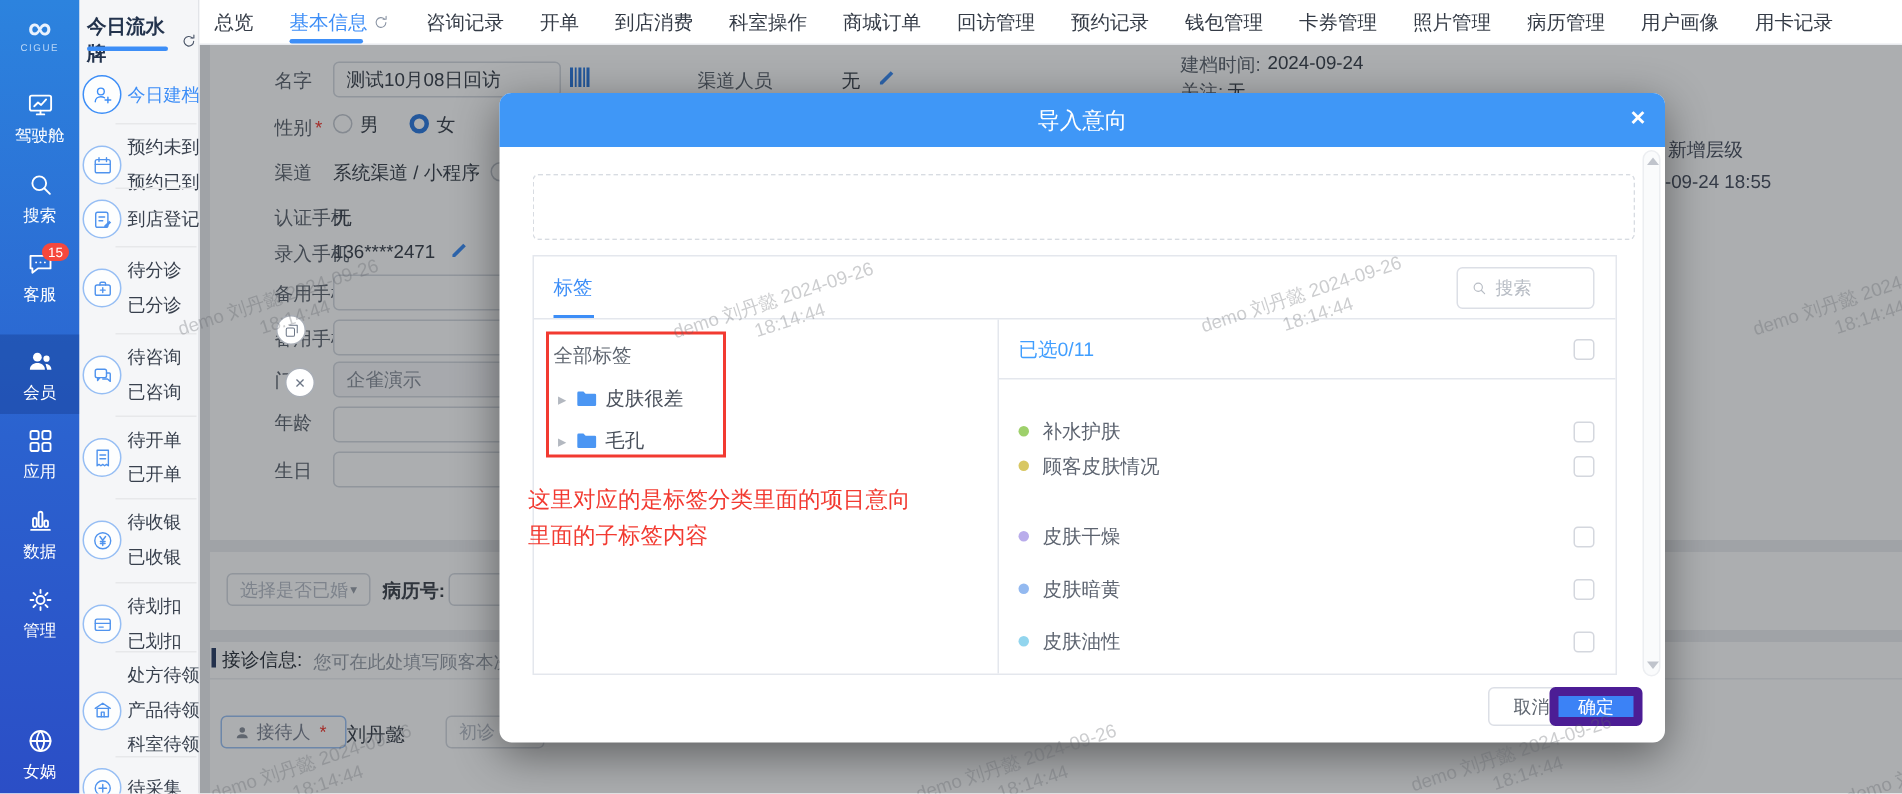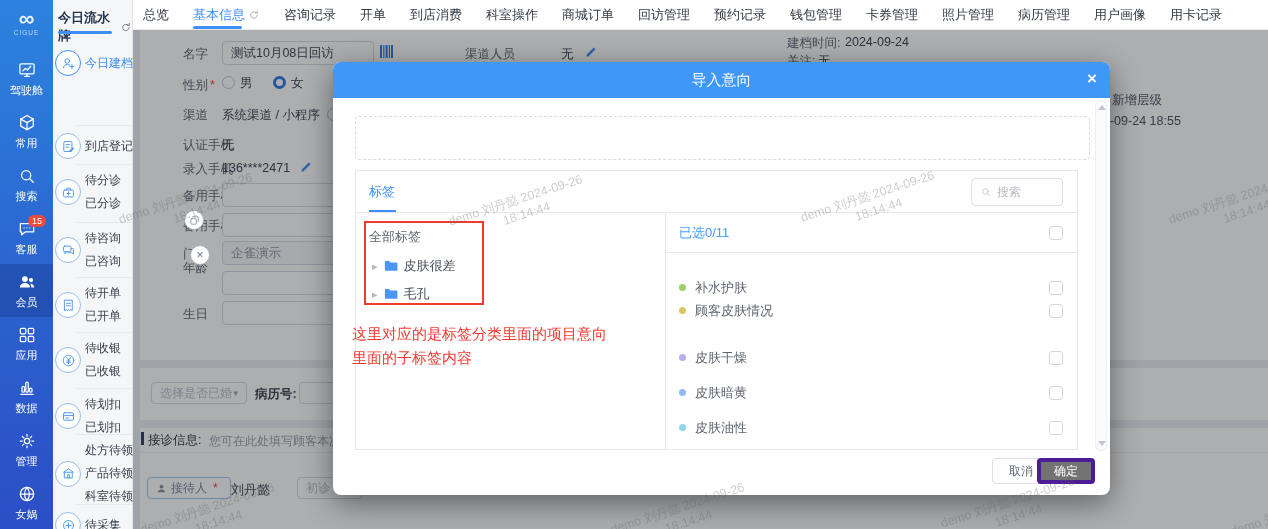--- a/index.html
+++ b/index.html
@@ -6,21 +6,21 @@
   body { font-family:"Liberation Sans","DejaVu Sans",sans-serif; }
   .app { position:relative; width:1268px; height:529px; overflow:hidden; background:#edeff2; }
 
   
   .sb1 { position:absolute; left:0; top:0; width:53px; height:529px; z-index:3;
          background:linear-gradient(180deg,#2c83de 0%,#2b62cf 55%,#2b4ec6 100%); color:#fff; }
   .sb1-logo { display:flex; flex-direction:column; align-items:center; padding-top:9px; height:52px; }
   .sb1-logo .inf { font-size:22px; font-weight:bold; line-height:20px; color:#eaf2fd; }
   .sb1-logo .lt { font-size:6.5px; letter-spacing:1px; color:#bcd7f7; }
   .sb1-item { display:flex; flex-direction:column; align-items:center; gap:3px; padding:8px 0 7px; font-size:11px; color:#fff; position:relative; }
-  .sb1-item.active { background:rgba(10,40,110,.28); }
+  .sb1-item.active { background:rgba(10,40,110,.28);margin-top:12px; }
   .sb1-item .badge { position:absolute; top:4px; left:28px; background:#f5483d; color:#fff; font-size:9px;
                      border-radius:8px; padding:1px 4px; line-height:10px; }
   .sb1-bottom { position:absolute; bottom:0; left:0; width:53px; }
   .si { stroke:currentColor; fill:none; stroke-width:1.5; stroke-linecap:round; stroke-linejoin:round; }
 
   
   .sb2 { position:absolute; left:53px; top:0; width:80px; height:529px; z-index:3;
          background:#f5f6f8; border-right:1px solid #e2e4e8; }
   .sb2-head { position:absolute; top:9px; left:5px; display:flex; align-items:center; gap:3px; }
   .sb2-title { font-size:13px; font-weight:bold; color:#23334d; }
@@ -84,21 +84,21 @@
   .m-item { position:absolute; left:0; right:0; height:35px; display:flex; align-items:center; padding:0 14px 0 13px; }
   .dot { width:7px; height:7px; border-radius:50%; margin-right:9px; flex:0 0 7px; }
   .m-item .lbl { font-size:13px; color:#5d6470; }
   .annot { position:absolute; left:19px; top:260px; font-size:15px; line-height:24px; color:#f23a31; white-space:nowrap; }
   .m-scroll { position:absolute; right:3px; top:38px; bottom:44px; width:12px; background:#fafbfc; border:1px solid #eceef1; border-radius:6px; }
   .arr { position:absolute; left:2px; width:0; height:0; border-left:4px solid transparent; border-right:4px solid transparent; }
   .arr.up { top:4px; border-bottom:5px solid #c0c4cc; }
   .arr.dn { bottom:4px; border-top:5px solid #c0c4cc; }
   .btn { position:absolute; bottom:11px; height:26px; border-radius:4px; font-size:12px; display:flex; align-items:center; padding:0 13px; }
   .btn.ghost { right:63px; border:1px solid #dcdfe6; color:#5f6670; background:#fff;padding-left:16px; }
-  .btn.primary { right:15px; background:#737373; color:#fff; border:4px solid #4c1d95; }
+  .btn.primary { right:15px; background:#3b82f6; color:#fff; border:6px solid #4c1d95; }
 
   
   .wm { position:absolute; z-index:30; pointer-events:none; transform:rotate(-18deg);
         color:rgba(96,100,106,.32); font-size:12.5px; white-space:nowrap; }
   .wm .l2 { padding-left:52px; }
 </style>
 </head>
 <body>
 
 <div class="app">
@@ -111,27 +111,20 @@
     <div class="sb1-item">
       <svg class="si" width="20" height="20" viewBox="0 0 24 24">
           <rect x="3.5" y="4.5" width="17" height="12" rx="1.5"></rect>
           <path d="M7 13l3-3 2.5 2 4-4.5"></path>
           <path d="M9 19.5h6M12 16.5v3"></path>
         </svg>
       <span>驾驶舱</span>
     </div>
     <div class="sb1-item">
       <svg class="si" width="20" height="20" viewBox="0 0 24 24">
-          <path d="M12 3l7.5 4.3v8.4L12 20l-7.5-4.3V7.3z"></path>
-          <path d="M12 11.5L4.5 7.3M12 11.5l7.5-4.2M12 11.5V20"></path>
-        </svg>
-      <span>常用</span>
-    </div>
-    <div class="sb1-item">
-      <svg class="si" width="20" height="20" viewBox="0 0 24 24">
           <circle cx="11" cy="11" r="5.5"></circle>
           <path d="M15 15l4.5 4.5"></path>
         </svg>
       <span>搜索</span>
     </div>
     <div class="sb1-item">
       <svg class="si" width="20" height="20" viewBox="0 0 24 24">
           <path d="M4 5.5h16v10H10l-4.5 3.5v-3.5H4z"></path>
           <path d="M8.5 10.7h.01M12 10.7h.01M15.5 10.7h.01"></path>
         </svg>
@@ -196,20 +189,32 @@
     <div class="grp active" style="top:50px">
       <span class="gicon">
           <svg class="si" width="15" height="15" viewBox="0 0 24 24">
             <circle cx="10" cy="8" r="3.6"></circle>
             <path d="M4 19c0-3.4 2.8-5.4 6-5.4 1.4 0 2.8.4 3.9 1.1"></path>
             <path d="M17.5 14v6M14.5 17h6"></path>
           </svg>
         </span>
       <span class="glines">
           <span>今日建档</span>
+        </span>
+    </div>
+    <div class="grp bt" style="top:90px">
+      <span class="gicon">
+          <svg class="si" width="15" height="15" viewBox="0 0 24 24">
+            <rect x="4" y="5.5" width="16" height="14" rx="2"></rect>
+            <path d="M8 3.5v4M16 3.5v4M4 10.5h16"></path>
+          </svg>
+        </span>
+      <span class="glines">
+          <span>预约未到</span>
+          <span>预约已到</span>
         </span>
     </div>
     <div class="grp bt" style="top:133px">
       <span class="gicon">
           <svg class="si" width="15" height="15" viewBox="0 0 24 24">
             <rect x="4.5" y="4" width="13" height="16" rx="2"></rect>
             <path d="M8 9h6M8 13h4"></path>
             <path d="M13.5 18.5l5.5-5.5 2 2-5.5 5.5h-2z" fill="currentColor" stroke="none"></path>
           </svg>
         </span>
@@ -385,21 +390,21 @@
       </svg>
     <span class="flabel" style="left:50px;top:158px">备用手机1</span>
     <span class="inp" style="left:89px;top:153px"></span>
     <span class="flabel" style="left:50px;top:188px">备用手机2</span>
     <span class="inp" style="left:89px;top:183px"></span>
 
     <span class="flabel" style="left:50px;top:216px">门店</span>
     <span class="inp" style="left:89px;top:211px;color:#8b919c;background:#f7f8fa">
         <span>企雀演示</span>
       </span>
-    <span class="flabel" style="left:50px;top:230px">年龄</span>
+    <span class="flabel" style="left:50px;top:244px">年龄</span>
     <span class="inp" style="left:89px;top:241px"></span>
     <span class="flabel" style="left:50px;top:276px">生日</span>
     <span class="inp" style="left:89px;top:271px"></span>
 
     <span class="inp ph" style="left:18px;top:352px;width:96px;height:22px;font-size:12px">
         <span>选择是否已婚</span>
         <span style="margin-left:auto;color:#9aa0aa;font-size:9px">▾</span>
       </span>
     <span class="flabel" style="left:122px;top:356px;font-weight:bold;color:#40454e">病历号:</span>
     <span class="inp" style="left:166px;top:352px;width:120px;height:22px"></span>

